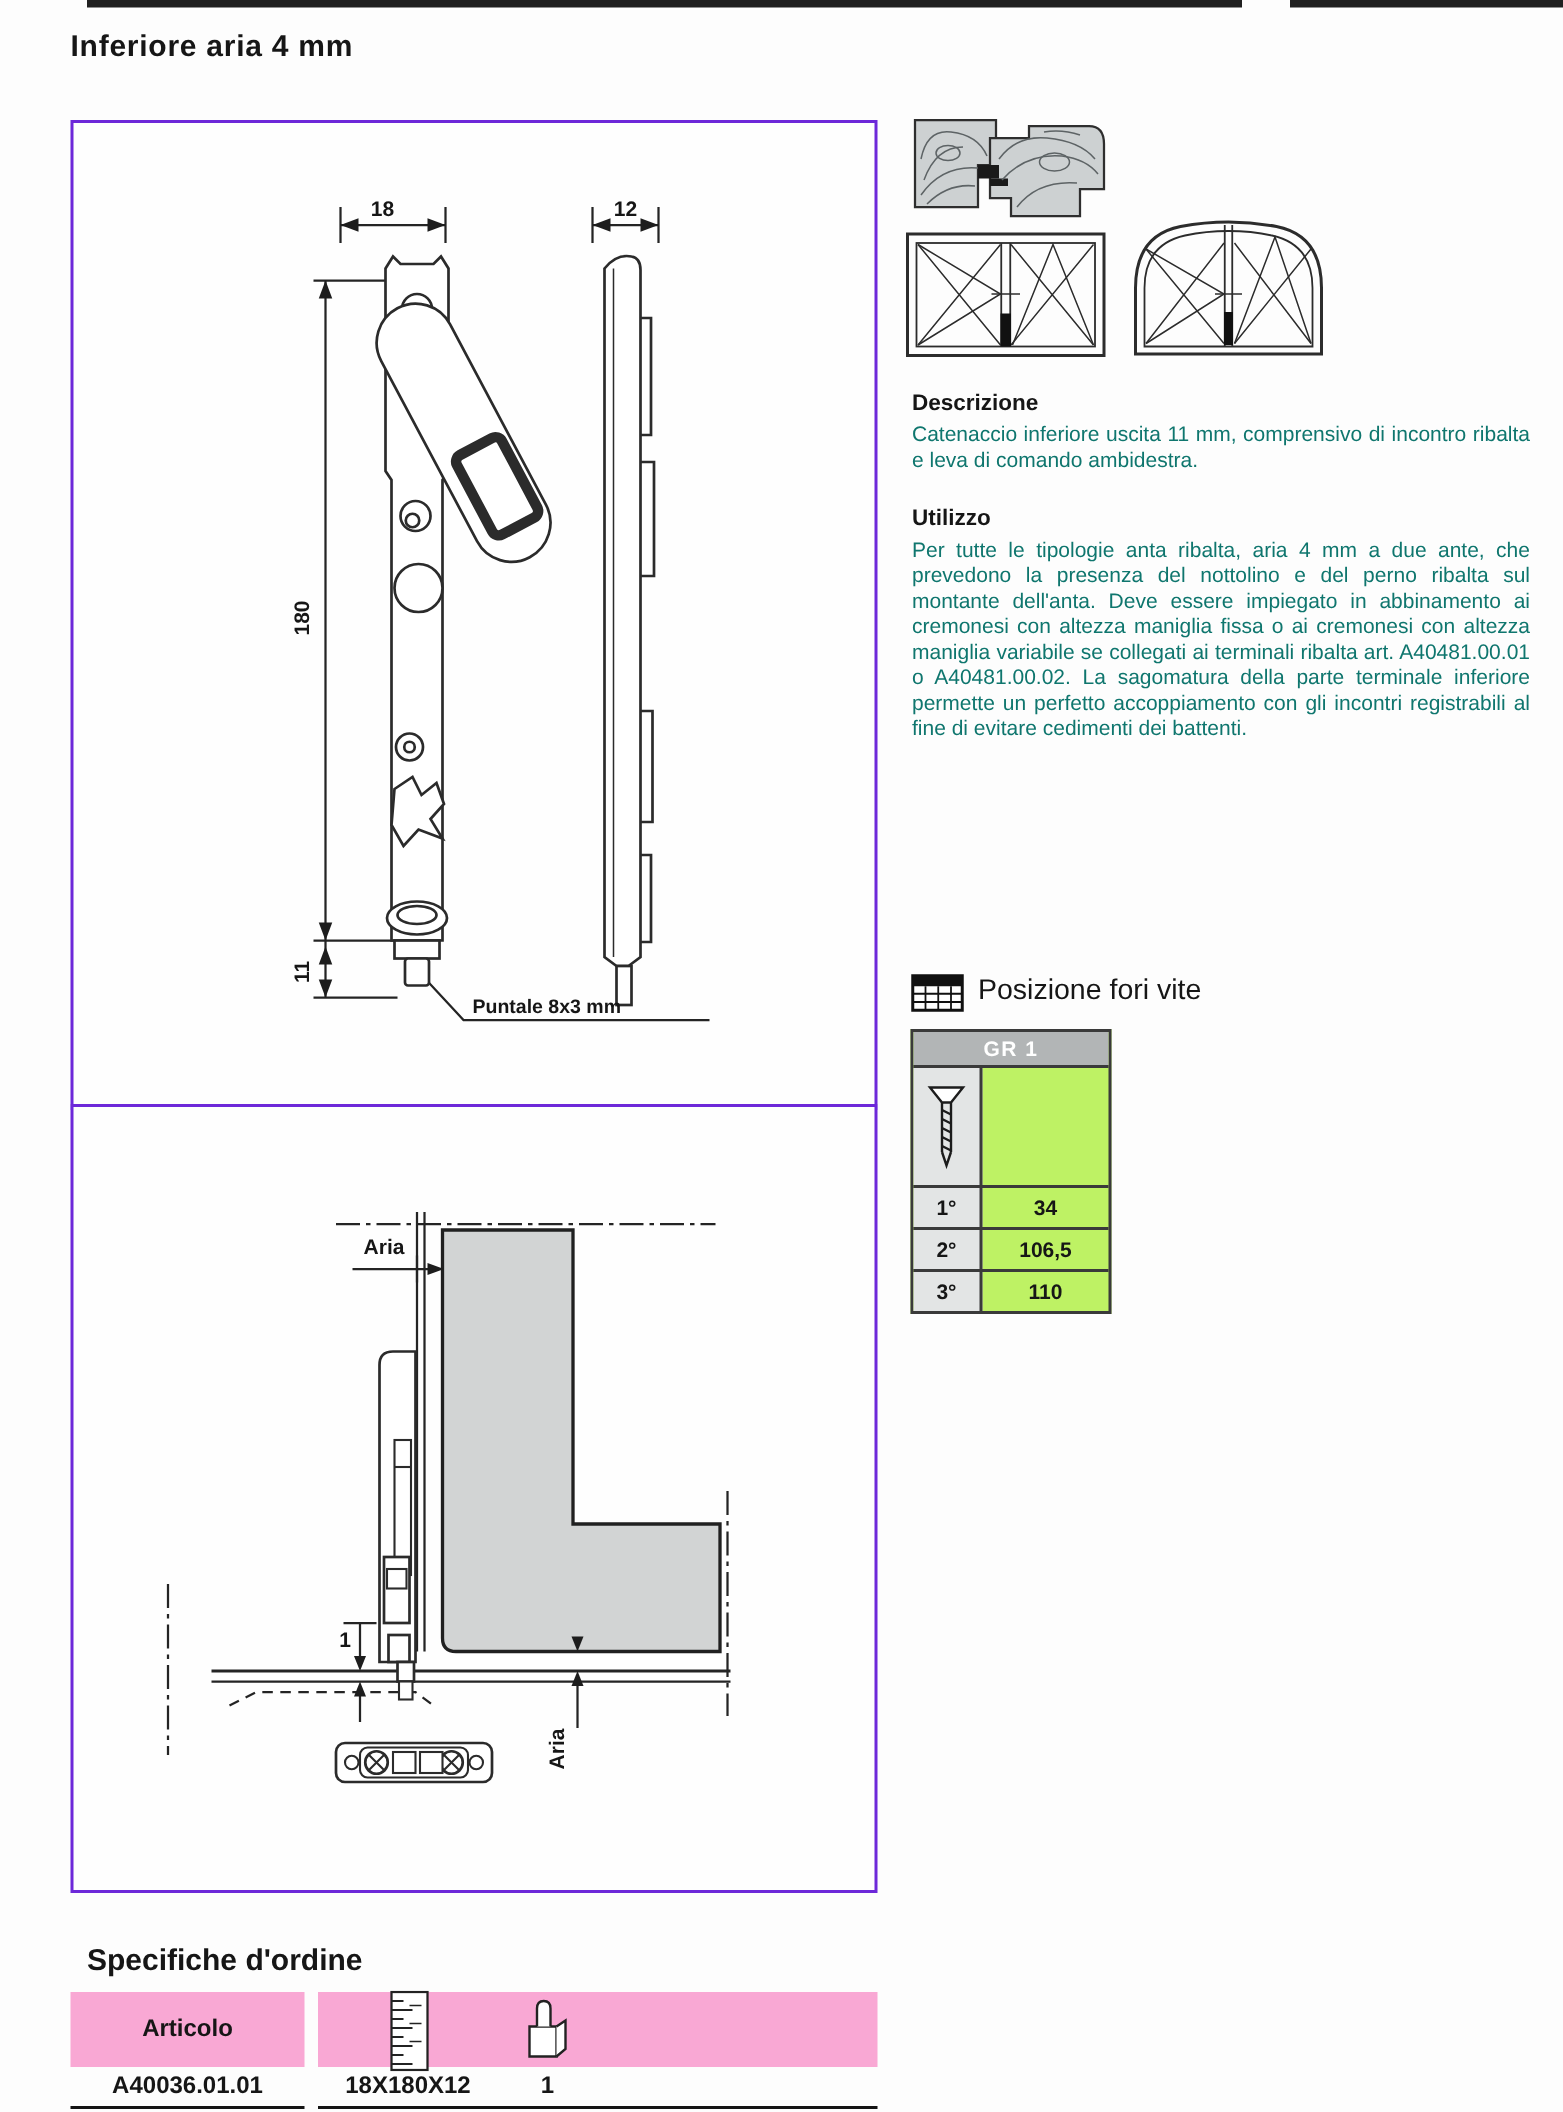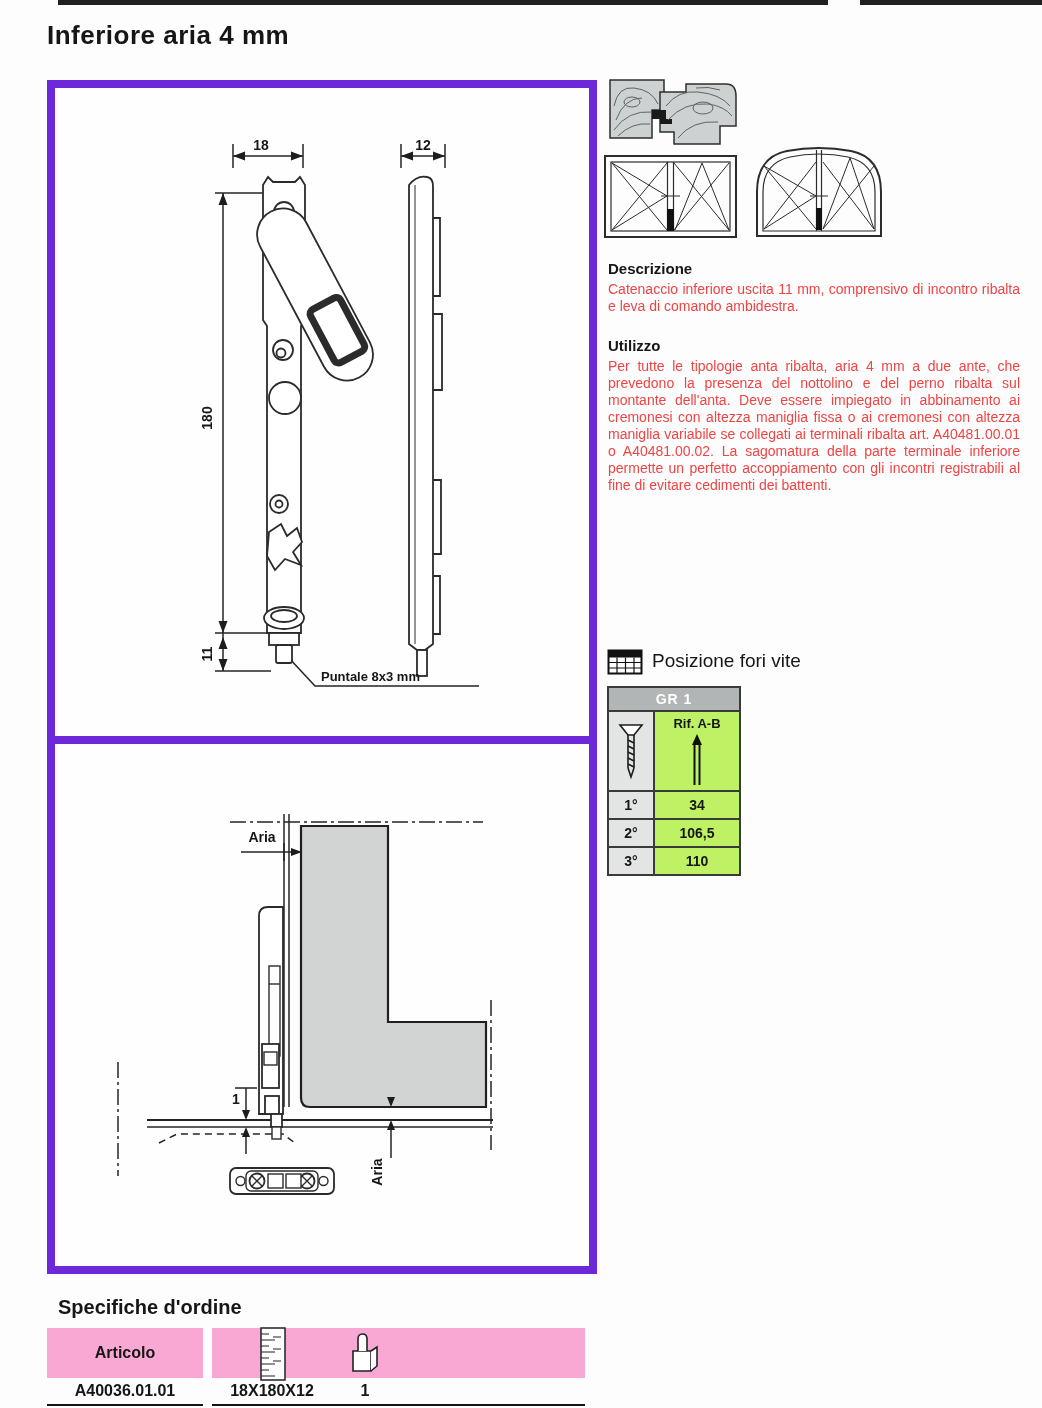--- a/index.html
+++ b/index.html
@@ -3,26 +3,26 @@
 <meta charset="utf-8">
 <style>
   html,body{margin:0;padding:0;}
   body{
     width:1042px;height:1408px;position:relative;overflow:hidden;
     background:#fdfdfd;color:#161616;
     font-family:"Liberation Sans", sans-serif;
   }
   .abs{position:absolute;}
   .topbar{background:#202020;height:5px;top:0;}
-  .page-title{left:47px;top:20px;font-size:26px;font-weight:bold;letter-spacing:.5px;}
-  .frame{border:8px solid #6d28d9;background:#fefefe;}
+  .page-title{left:47px;top:20px;font-size:20px;font-weight:bold;letter-spacing:.5px;}
+  .frame{border:2px solid #6d28d9;background:#fefefe;}
   .box1{left:47px;top:80px;width:534px;height:656px;}
   .box2{left:47px;top:736px;width:534px;height:522px;}
   .sec-head{font-size:15px;font-weight:bold;}
-  .sec-body{width:412px;font-size:14px;line-height:17px;text-align:justify;color:#ef4444;}
+  .sec-body{width:412px;font-size:14px;line-height:17px;text-align:justify;color:#0f766e;}
   .pos-head{left:652px;top:650px;font-size:19px;font-weight:normal;}
   .spec-head{left:58px;top:1296px;font-size:20px;font-weight:bold;}
 
   
   .gr-table{left:607px;top:686px;width:130px;border:2px solid #3a3a3a;background:#bef264;}
   .gr-header{height:22px;background:#b2b5b6;color:#fff;font-size:14px;font-weight:bold;
              display:flex;align-items:center;justify-content:center;letter-spacing:1px;}
   .gr-row{display:flex;border-top:2px solid #3a3a3a;}
   .gr-left{width:44px;background:#e3e5e5;border-right:2px solid #3a3a3a;
            display:flex;align-items:center;justify-content:center;}
@@ -192,28 +192,20 @@
   <div class="gr-row gr-iconrow">
     <div class="gr-left">
       <svg width="26" height="58" viewBox="0 0 26 58">
         <path d="M2,3 H24 L16,13 H10 Z" fill="#fff" stroke="#1c1c1c" stroke-width="1.6"></path>
         <g fill="none" stroke="#1c1c1c" stroke-width="1.6">
           <line x1="10" y1="13" x2="10" y2="46"></line>
             <line x1="16" y1="13" x2="16" y2="46"></line>
           <path d="M10,18 L16,21 M10,24 L16,27 M10,30 L16,33 M10,36 L16,39 M10,42 L16,45"></path>
           <path d="M10,46 L13,55 L16,46"></path>
         </g>
-      </svg>
-    </div>
-    <div class="gr-right">
-      <div class="rif-label">Rif. A-B</div>
-      <svg width="14" height="56" viewBox="0 0 14 56">
-        <polygon points="7,2 2,13 12,13" fill="#111"></polygon>
-        <line x1="4.5" y1="13" x2="4.5" y2="53" stroke="#111" stroke-width="2"></line>
-        <line x1="9.5" y1="13" x2="9.5" y2="53" stroke="#111" stroke-width="2"></line>
       </svg>
     </div>
   </div>
   <div class="gr-row gr-datarow">
     <div class="gr-left gr-cell-text">1°</div>
     <div class="gr-right gr-cell-text">34</div>
   </div>
   <div class="gr-row gr-datarow">
     <div class="gr-left gr-cell-text">2°</div>
     <div class="gr-right gr-cell-text">106,5</div>

